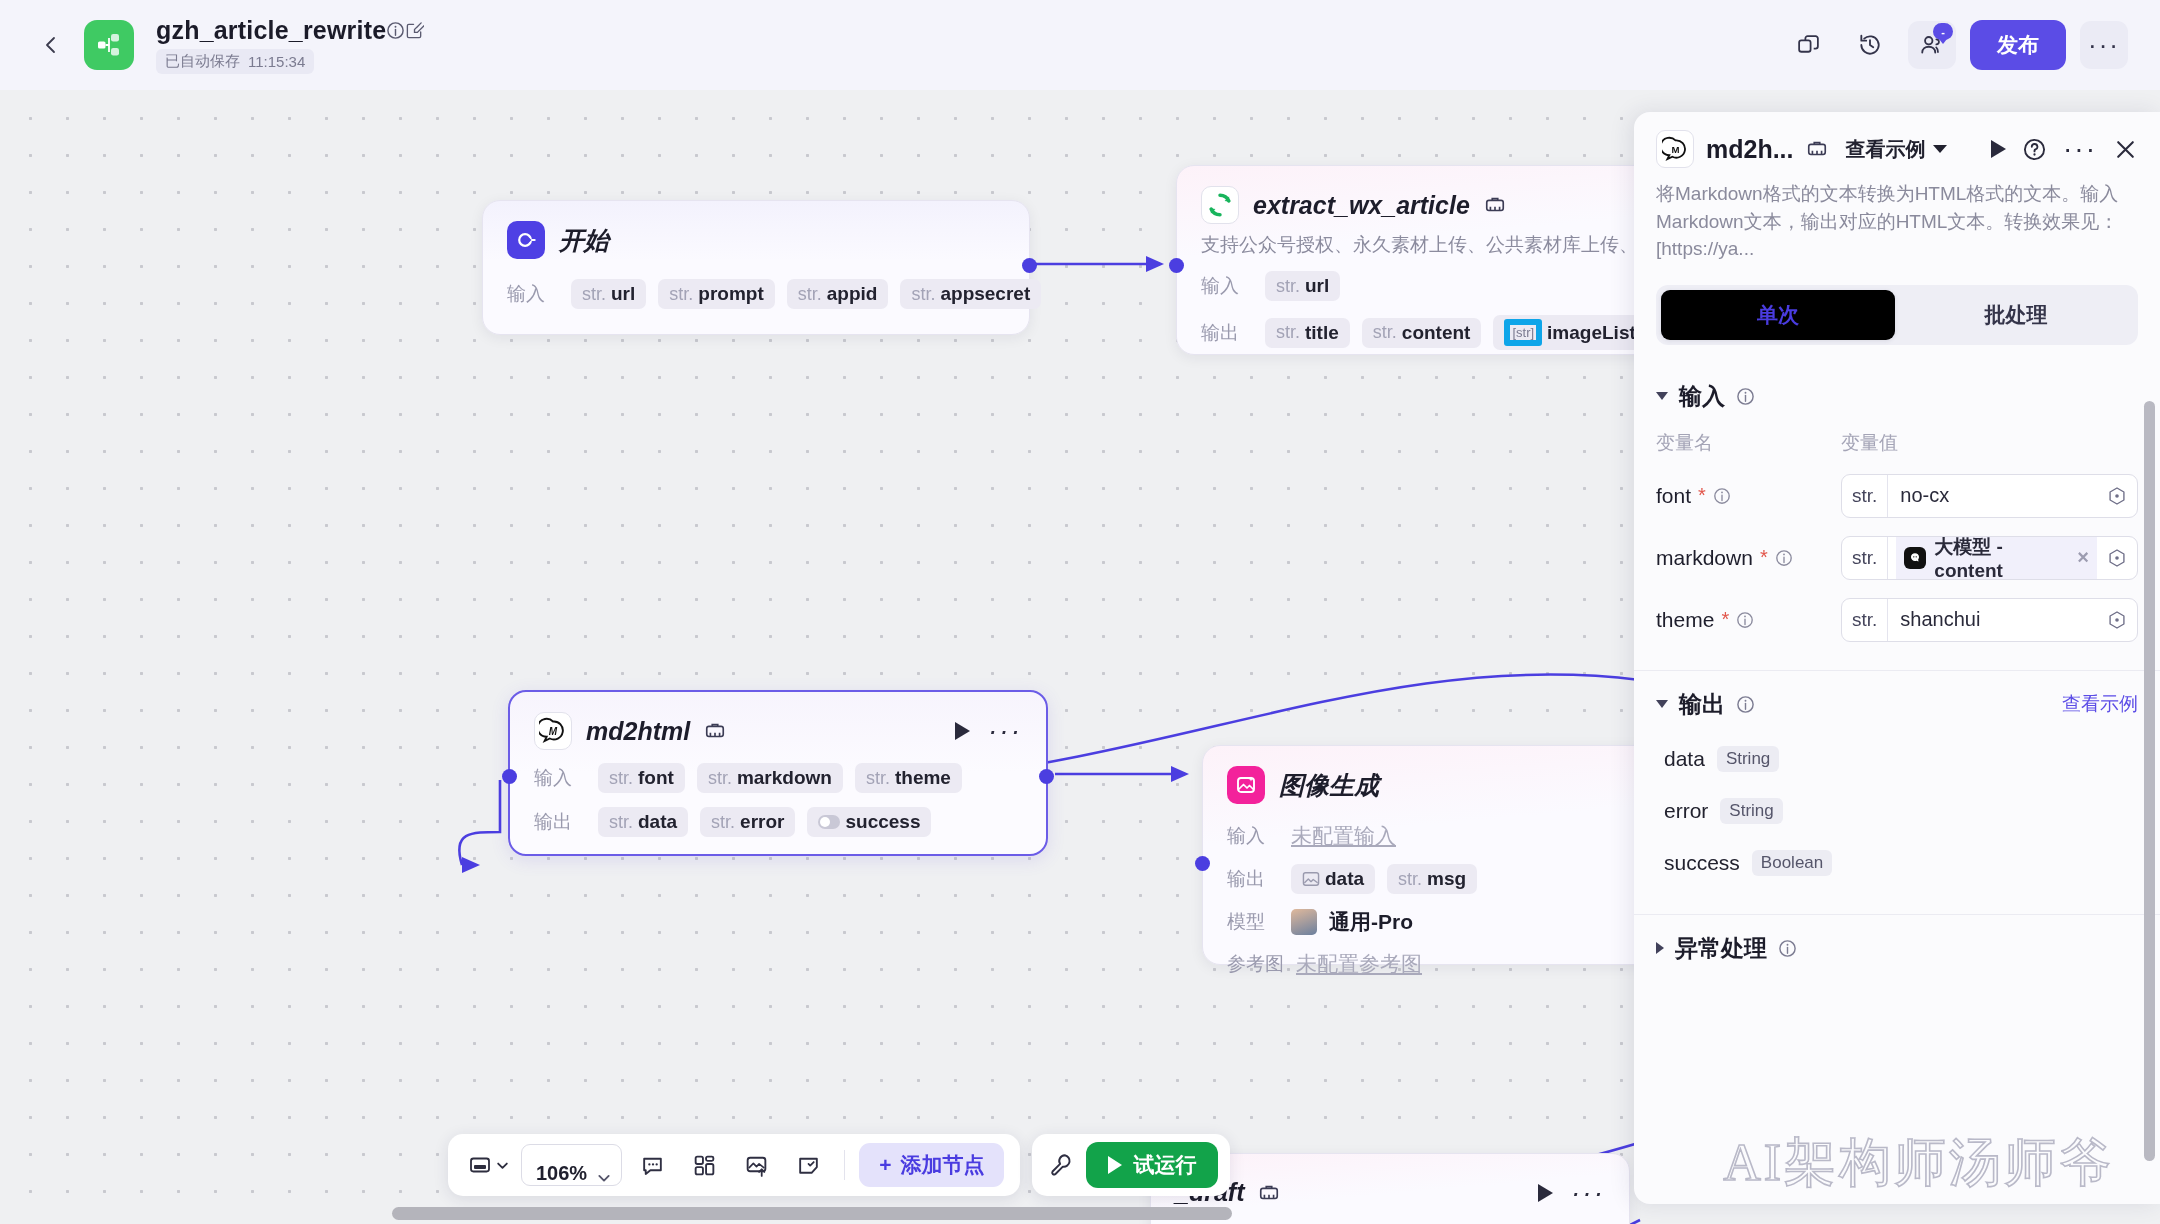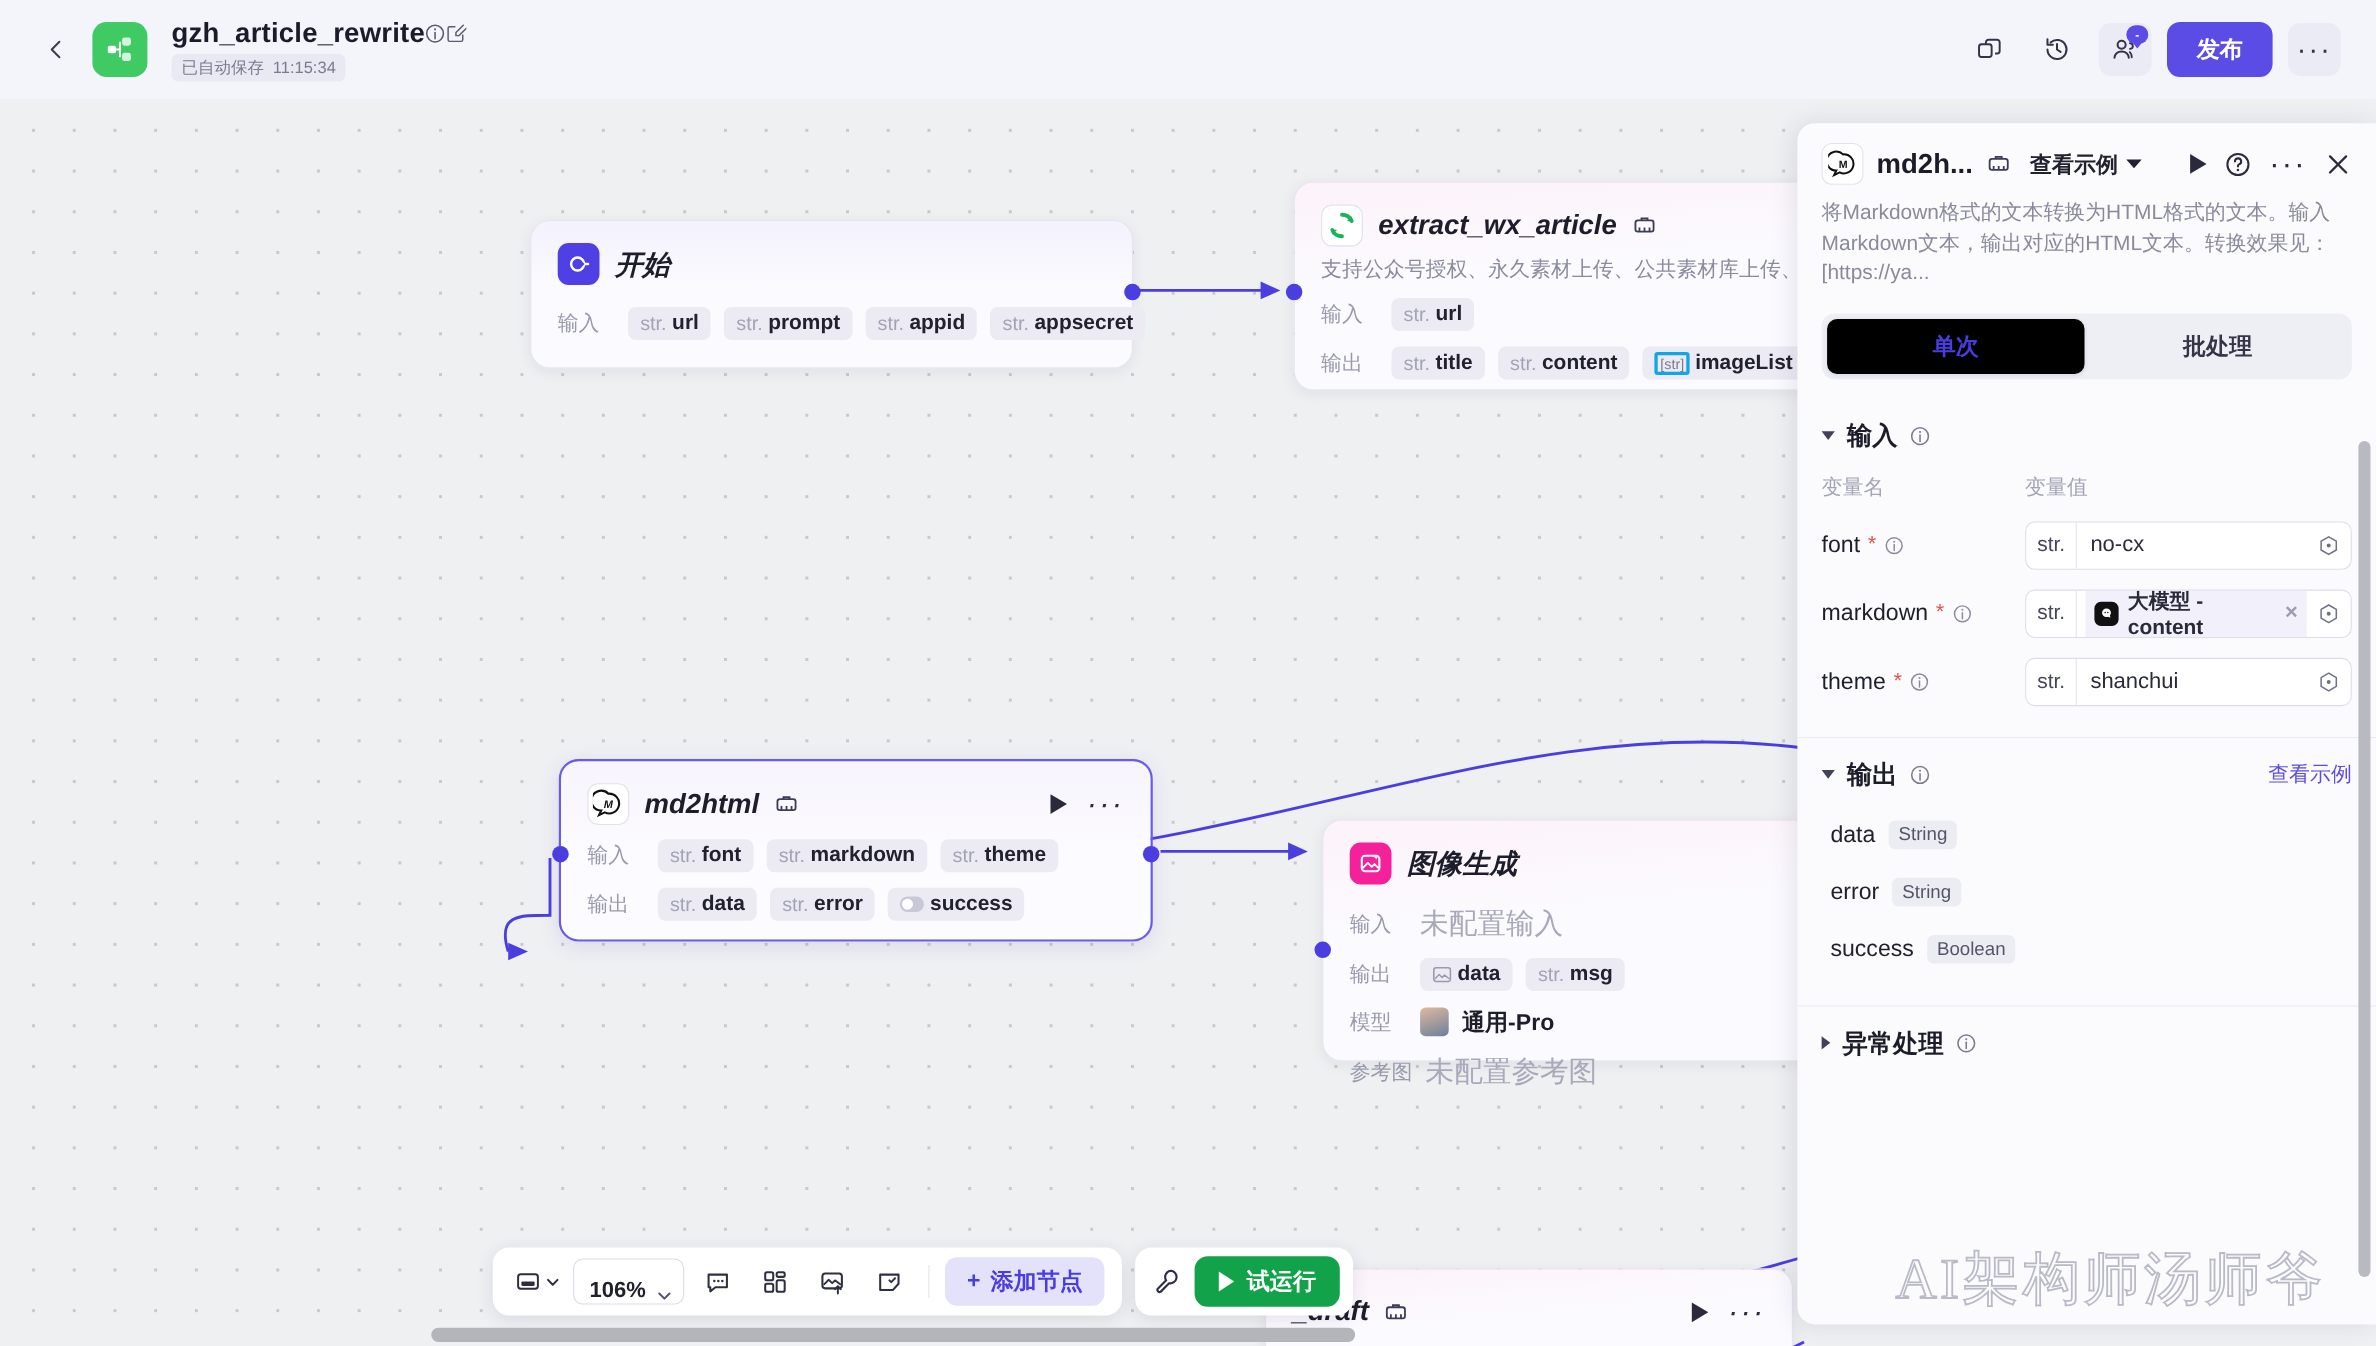--- a/index.html
+++ b/index.html
@@ -107,24 +107,24 @@
   }
   .io-row { display: flex; align-items: center; gap: 12px; padding: 7px 24px; }
   .io-label { font-size: 19px; color: #9a9aae; flex-shrink: 0; min-width: 52px; }
   .chip {
     background: #eceaf3; border-radius: 7px; padding: 4px 11px;
     font-size: 19px; color: #22222f; font-weight: 700; white-space: nowrap;
     display: inline-flex; align-items: center; gap: 5px;
   }
   .chip .t { color: #a3a3b6; font-weight: 400; font-size: 18px; }
   .chip .tbox {
-    color: #7a7a90; font-weight: 400; font-size: 13px; border: 3px solid #0ea5e9;
+    color: #7a7a90; font-weight: 400; font-size: 13px; border: 6px solid #0ea5e9;
     border-radius: 3px; padding: 0 2px; line-height: 15px;
   }
-  .plain-txt { font-size: 26px; color: #a9a9bb; }
+  .plain-txt { font-size: 21px; color: #a9a9bb; text-decoration: underline; }
   .toggle-mini {
     width: 22px; height: 14px; border-radius: 8px; background: #c9c8d6;
     position: relative; display: inline-block;
   }
   .toggle-mini::after {
     content: ""; position: absolute; left: 2px; top: 2px; width: 10px; height: 10px;
     border-radius: 50%; background: #fff;
   }
   .port {
     position: absolute; width: 15px; height: 15px; border-radius: 50%;

